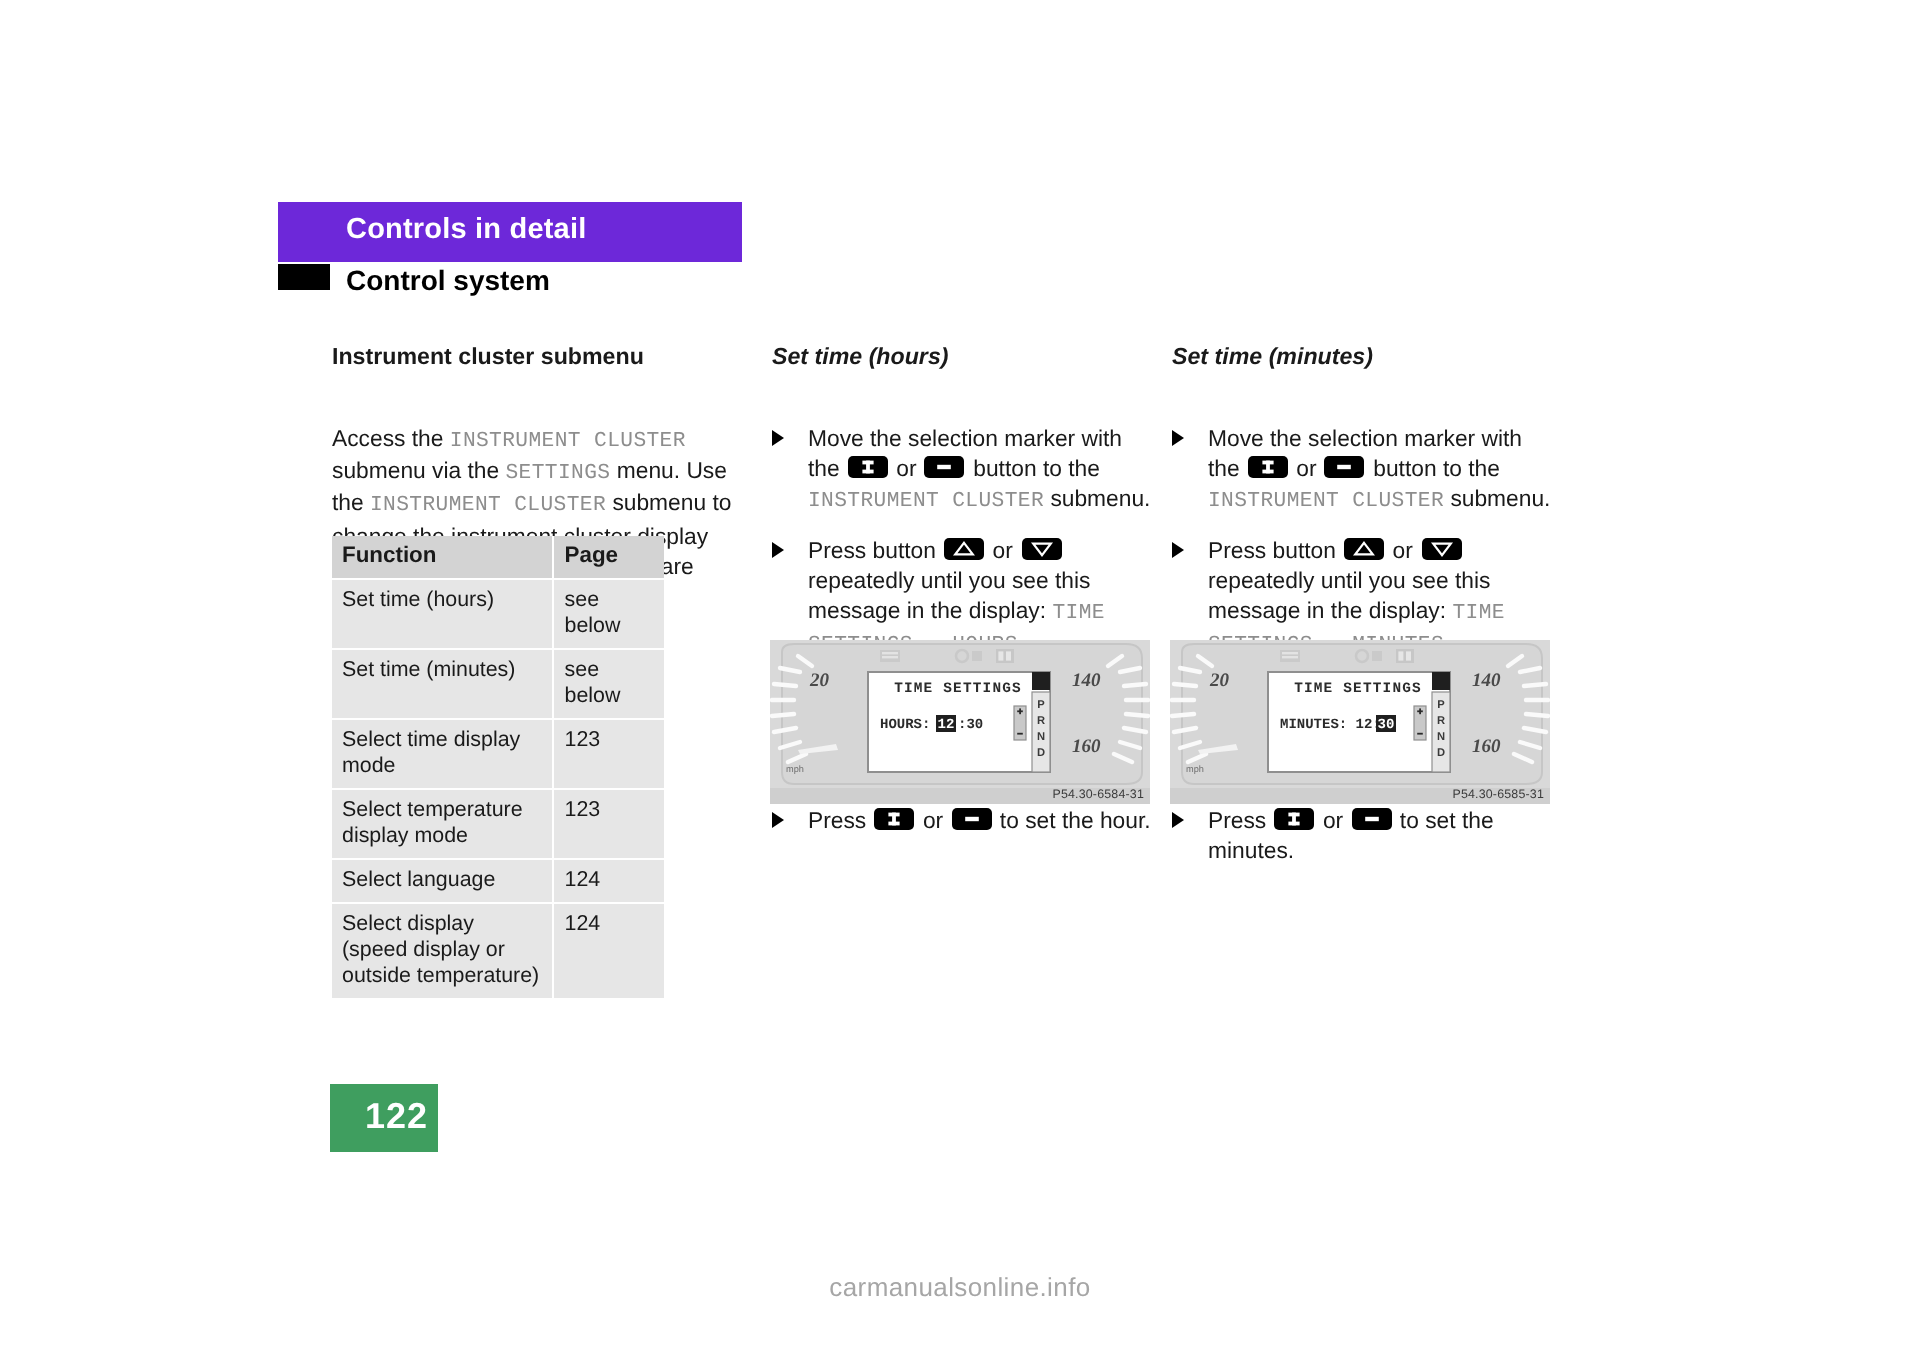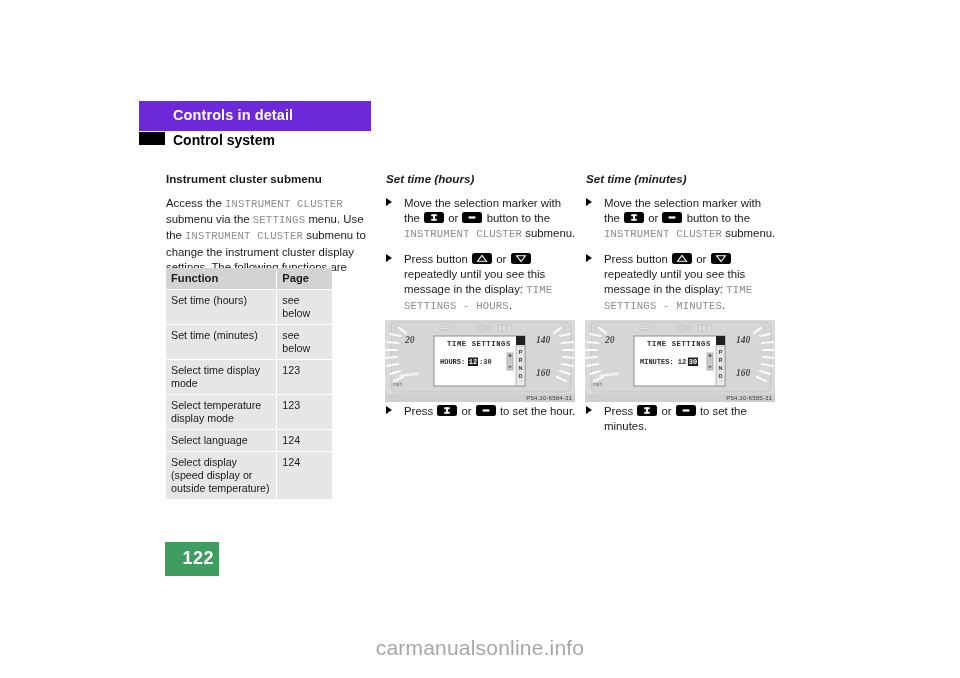--- a/index.html
+++ b/index.html
@@ -61,21 +61,21 @@
     font-size: 11.4px;
     line-height: 15.2px;
   }
   .col1 { left: 166px; width: 202px; }
   .col2 { left: 386px; width: 190px; }
   .col3 { left: 586px; width: 192px; }
 
   .sec-title {
     font-weight: bold;
     font-size: 11.6px;
-    margin: 0 0 10px 0;
+    margin: 0 0 27px 0;
     line-height: 14px;
   }
   .sec-title.ital {
     font-style: italic;
   }
 
   .body-p {
     margin: 0 0 9px 0;
   }
 
@@ -186,21 +186,21 @@
     font-weight: bold;
     letter-spacing: 0.5px;
   }
 
   .watermark {
     position: absolute;
     left: 0;
     top: 636px;
     width: 960px;
     text-align: center;
-    font-size: 21px;
+    font-size: 13px;
     color: #a6a6a6;
     letter-spacing: 0.2px;
   }
 </style>
 </head>
 <body>
 
 <div class="header-green">
   <span class="header-green-label">Controls in detail</span>
 </div>

